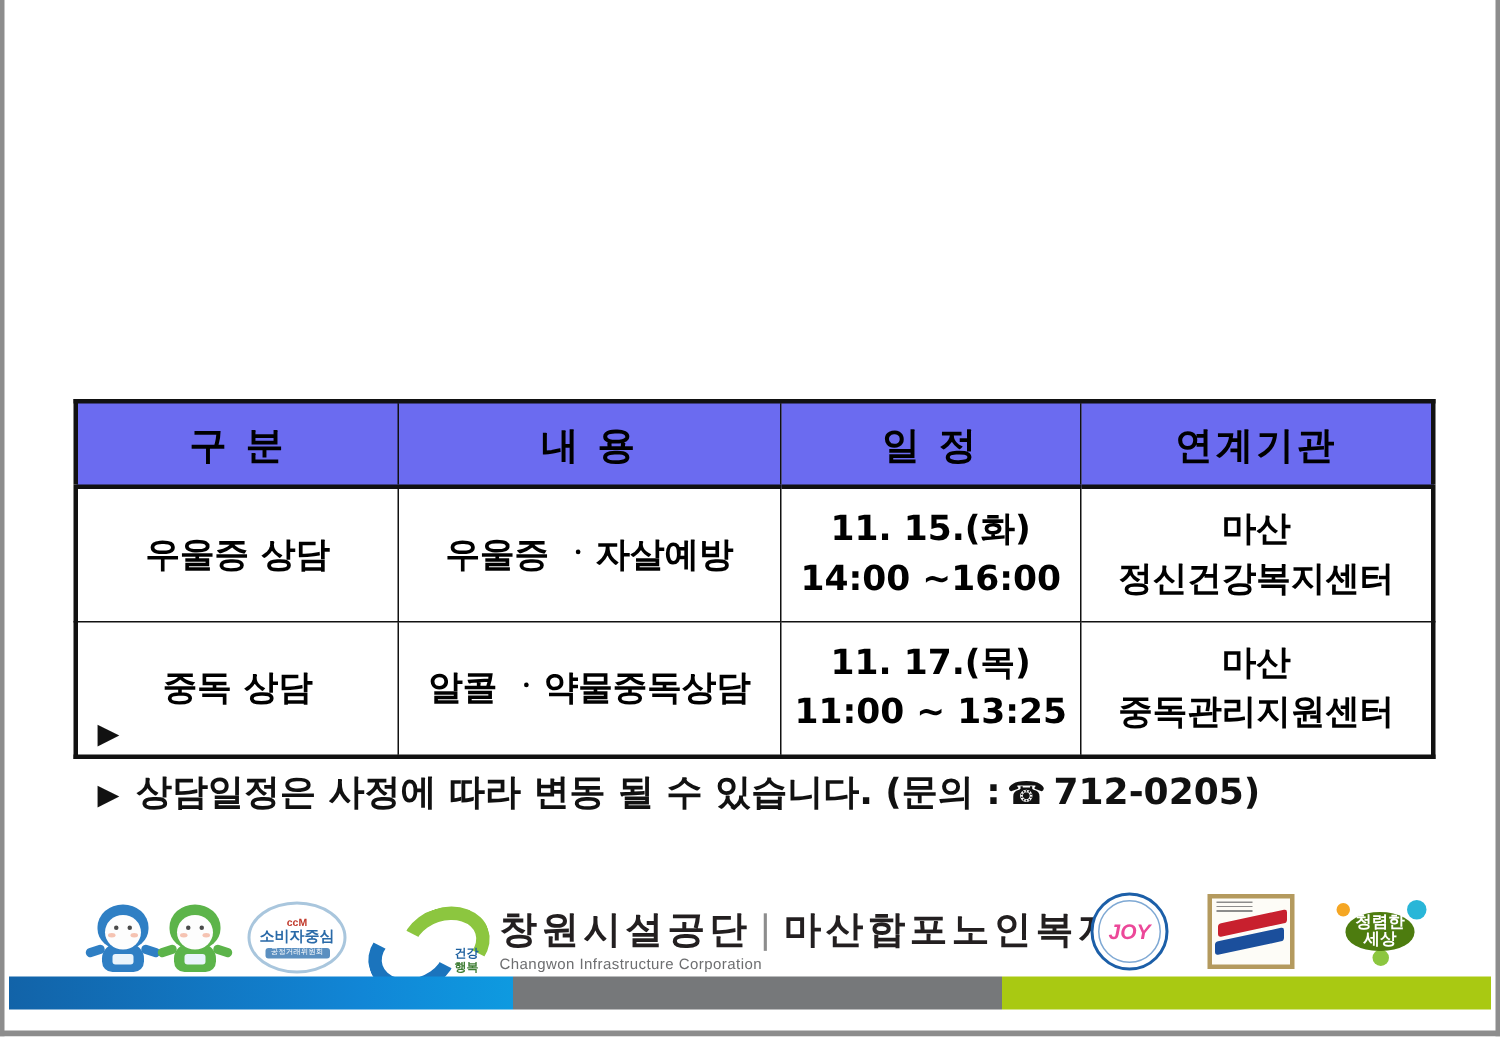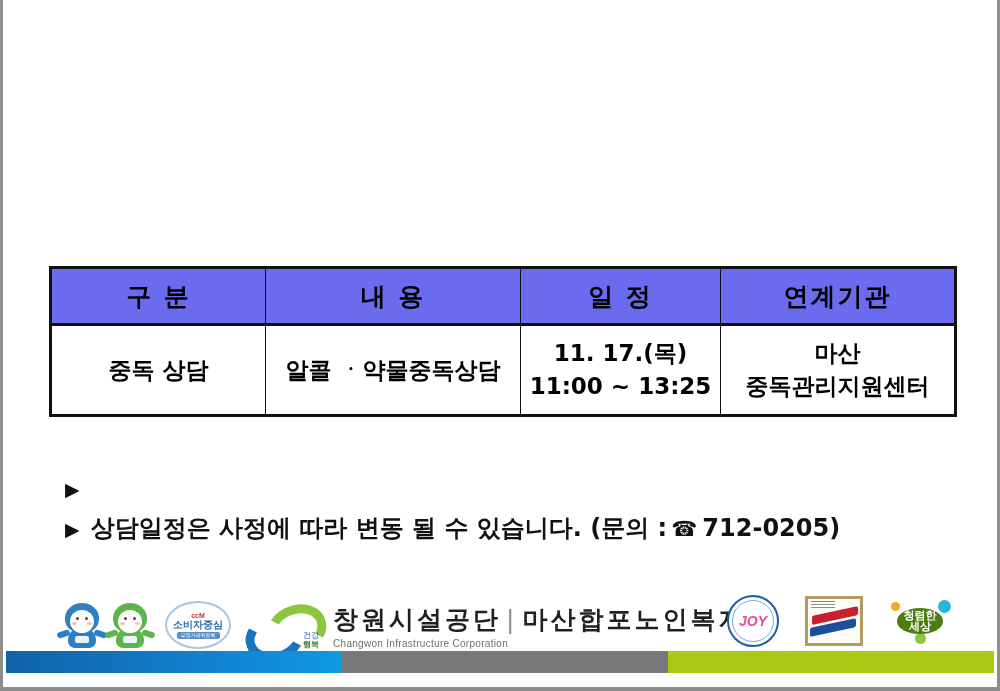--- a/index.html
+++ b/index.html
@@ -164,21 +164,21 @@
     transform:rotate(-18deg);
   }
   .swoosh .arc-g{
     position:absolute;left:22px;top:2px;width:42px;height:30px;
     border:9px solid #8cc63f;border-radius:50%;
     border-left-color:transparent;border-bottom-color:transparent;
     transform:rotate(-18deg);
   }
   .swoosh .stxt{
     position:absolute;right:-2px;bottom:0;font-size:8px;
-    font-weight:normal;color:#1b5e9e;line-height:1.05;text-align:left;margin-left:36px;
+    font-weight:bold;color:#1b5e9e;line-height:1.05;text-align:left;margin-left:36px;
   }
   .swoosh .stxt b{color:#3f7d34;display:block;}
 
   
   .corp{display:flex;flex-direction:column;justify-content:flex-end;margin-left:2px;}
   .corp .kr{
     font-size:25px;font-weight:bold;color:#231f20;letter-spacing:3px;
     white-space:nowrap;font-family:"DejaVu Sans","Liberation Sans",sans-serif;
   }
   .corp .kr .bar{color:#8d8d8d;font-weight:normal;margin:0 5px;}
@@ -254,20 +254,32 @@
         </colgroup>
       <thead>
         <tr>
           <th>구  분</th>
           <th>내    용</th>
           <th>일    정</th>
           <th>연계기관</th>
         </tr>
       </thead>
       <tbody>
+        <tr>
+          <td>우울증 상담</td>
+          <td>우울증  ㆍ자살예방</td>
+          <td>
+            <span class="l1">11. 15.(화)</span>
+            <span class="l2">14:00 ~16:00</span>
+          </td>
+          <td>
+            <span class="l1">마산</span>
+            <span class="l2">정신건강복지센터</span>
+          </td>
+        </tr>
         <tr>
           <td>중독 상담</td>
           <td>알콜  ㆍ약물중독상담</td>
           <td>
             <span class="l1">11. 17.(목)</span>
             <span class="l2">11:00 ~ 13:25</span>
           </td>
           <td>
             <span class="l1">마산</span>
             <span class="l2">중독관리지원센터</span>

